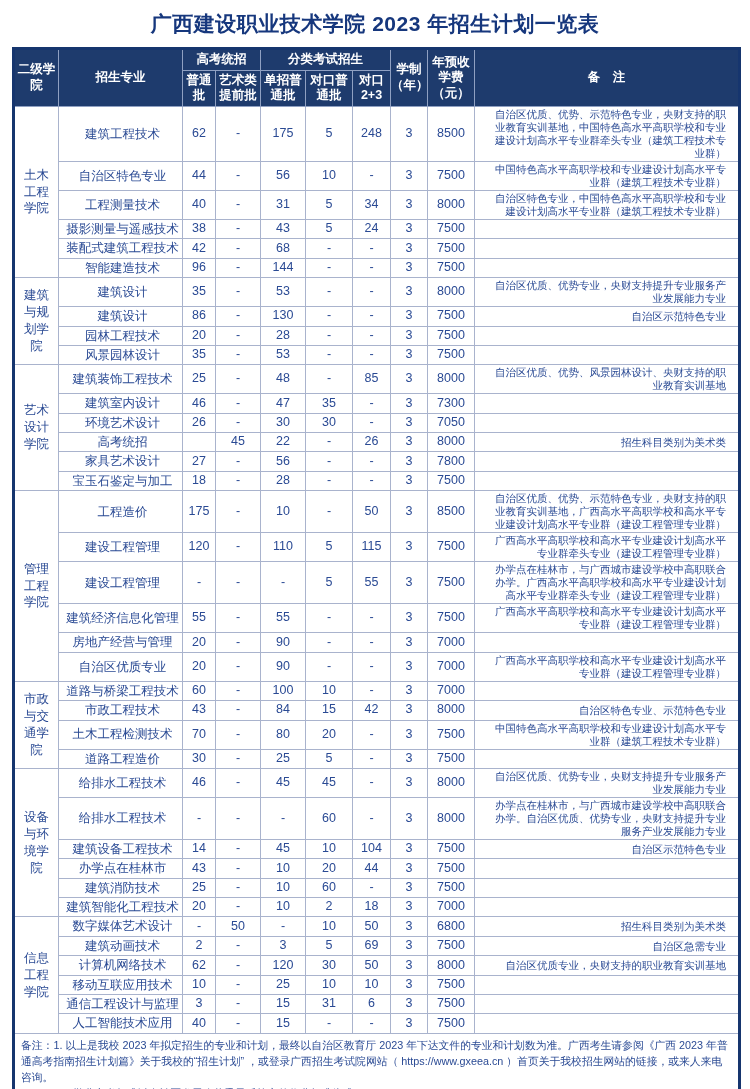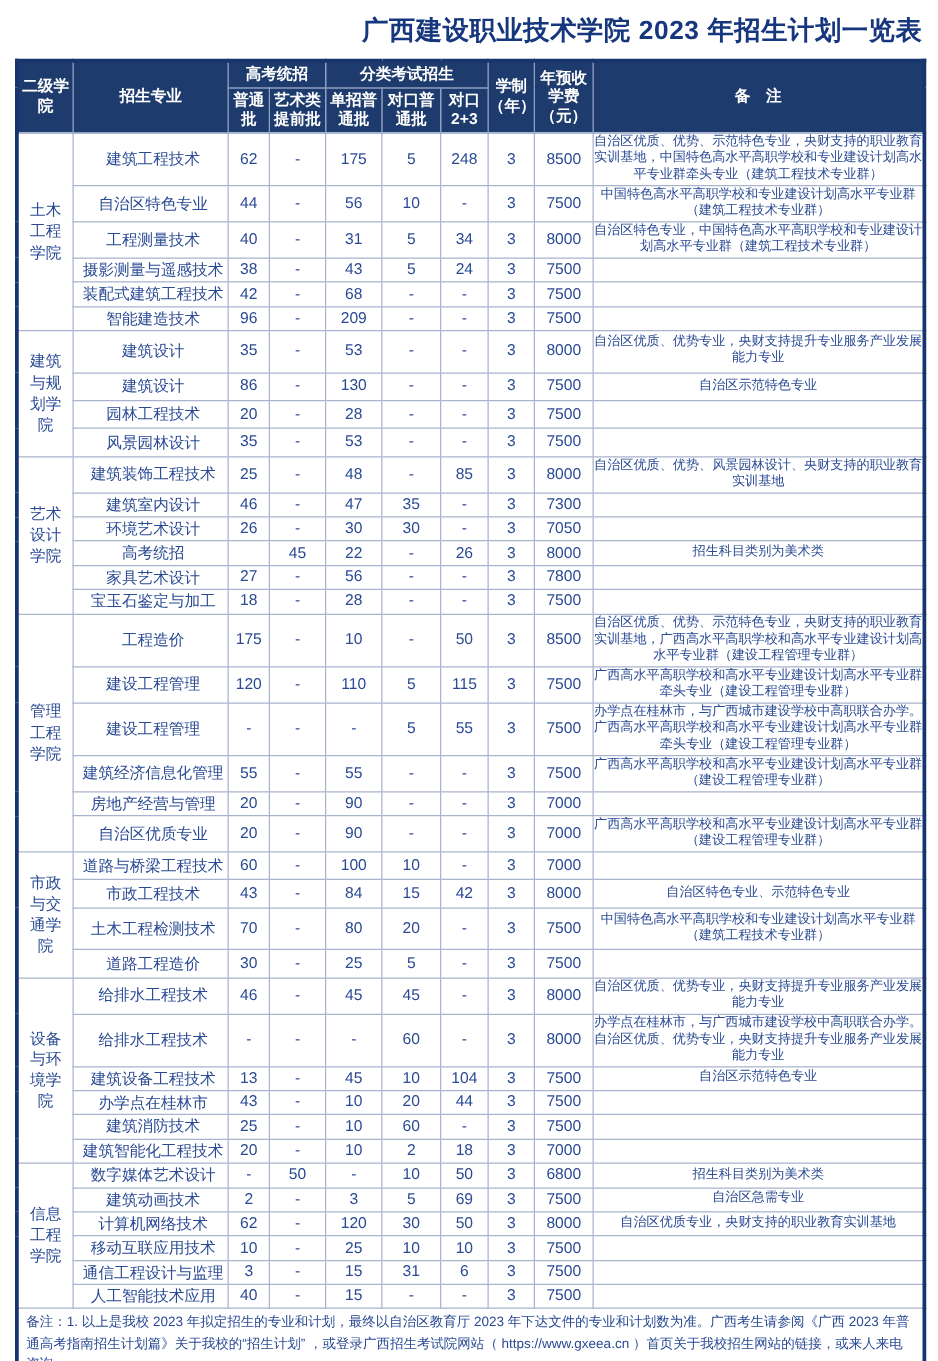--- a/index.html
+++ b/index.html
@@ -2,44 +2,44 @@
 <html><head>
 <meta charset="utf-8">
 <style>
   html, body { margin:0; padding:0; background:#ffffff; }
   body {
     width:750px; height:1089px; overflow:hidden;
     font-family:"Liberation Sans","DejaVu Sans",sans-serif;
   }
   .page { padding:6px 12px 0 12px; }
   .title {
-    text-align:right; color:#16377d; font-weight:bold;
+    text-align:center; color:#16377d; font-weight:bold;
     font-size:21px; letter-spacing:0.5px; padding:4px 0 9px 0;
   }
   table.plan {
     width:726px; border-collapse:collapse; table-layout:fixed;
     border:3px solid #16356e;
   }
   .plan th, .plan td { border:1px solid #a9b3cd; box-sizing:border-box; }
   .plan thead th {
     background:#1e3b6d; color:#ffffff; font-weight:bold;
     font-size:12.5px; line-height:1.25; padding:2px 0;
     border:1px solid #8fa0c2; text-align:center;
   }
   .plan td { color:#2a4a94; background:#ffffff; }
   td.college {
-    font-size:12.5px; text-align:center; line-height:1.35; padding:16px 3px;
+    font-size:12.5px; text-align:center; line-height:1.35; padding:4px 3px;
   }
   td.major {
     font-size:12.5px; text-align:center; padding:2px 1px 2px 5px;
     line-height:1.15; height:19px; white-space:nowrap; overflow:hidden;
   }
   td.num { font-size:12.5px; text-align:center; padding:2px 1px; line-height:1.1; }
   td.remark {
-    font-size:10.5px; text-align:center; line-height:1.24; padding:1px 0;font-family:Liberation Mono, monospace;
+    font-size:10.5px; text-align:right; line-height:1.24; padding:1px 12px;
   }
   tfoot td.notes {
     font-size:10.8px; text-align:left; color:#2a4a94;
     padding:3px 6px 5px 6px; line-height:1.5;
   }
   .note-line2 { text-indent:40px; }
 </style>
 </head>
 <body>
 
@@ -131,21 +131,21 @@
           <td class="num">-</td>
           <td class="num">-</td>
           <td class="num">3</td>
           <td class="num">7500</td>
           <td class="remark"></td>
         </tr>
         <tr>
           <td class="major">智能建造技术</td>
           <td class="num">96</td>
           <td class="num">-</td>
-          <td class="num">209</td>
+          <td class="num">144</td>
           <td class="num">-</td>
           <td class="num">-</td>
           <td class="num">3</td>
           <td class="num">7500</td>
           <td class="remark"></td>
         </tr>
         <tr>
           <td class="college" rowspan="4">建筑与规划学院</td>
           <td class="major">建筑设计</td>
           <td class="num">35</td>
@@ -387,21 +387,21 @@
           <td class="num">-</td>
           <td class="num">-</td>
           <td class="num">60</td>
           <td class="num">-</td>
           <td class="num">3</td>
           <td class="num">8000</td>
           <td class="remark">办学点在桂林市，与广西城市建设学校中高职联合办学。自治区优质、优势专业，央财支持提升专业服务产业发展能力专业</td>
         </tr>
         <tr>
           <td class="major">建筑设备工程技术</td>
-          <td class="num">13</td>
+          <td class="num">14</td>
           <td class="num">-</td>
           <td class="num">45</td>
           <td class="num">10</td>
           <td class="num">104</td>
           <td class="num">3</td>
           <td class="num">7500</td>
           <td class="remark">自治区示范特色专业</td>
         </tr>
         <tr>
           <td class="major">办学点在桂林市</td>

